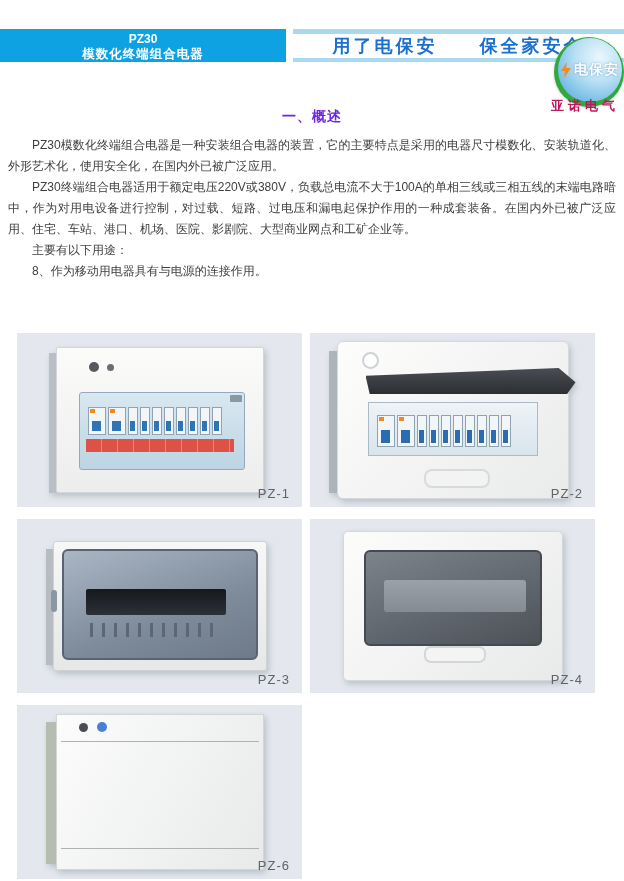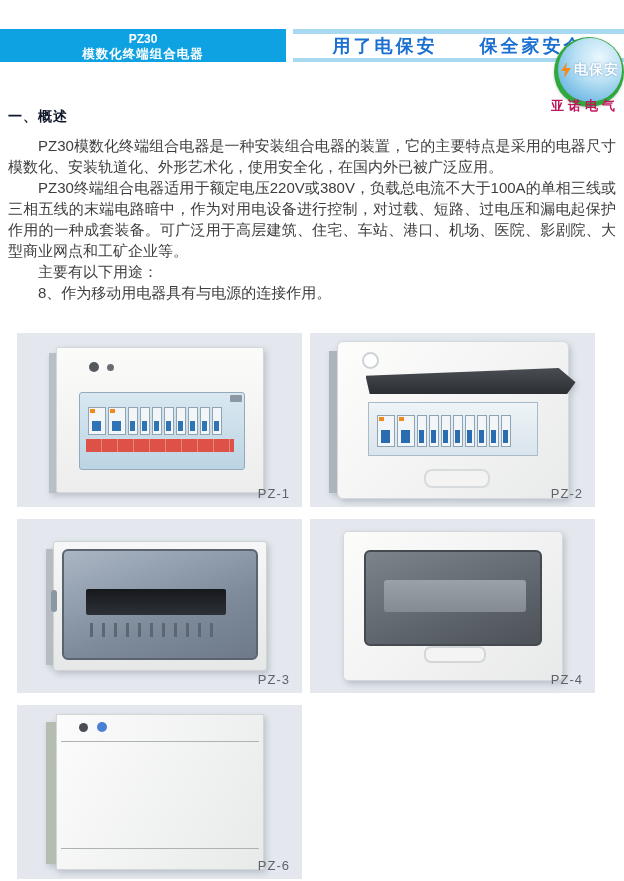--- a/index.html
+++ b/index.html
@@ -31,22 +31,22 @@
   }
   .logo-text{color:#fff;font-size:14px;font-weight:bold;letter-spacing:1px;
     text-shadow:0 0 2px rgba(20,90,150,.55);}
   .company{
     position:absolute;left:548px;top:68px;width:74px;text-align:center;
     color:#be185d;font-size:13px;font-weight:bold;letter-spacing:4px;
     font-family:"Liberation Serif","DejaVu Serif",serif;white-space:nowrap;
   }
   
   .content{position:absolute;top:108px;left:0;width:624px;}
-  .heading{margin:0 8px 9px;font-size:14px;font-weight:bold;color:#0f172a;letter-spacing:1px;}
-  .content p{margin:0;padding:0 8px;font-size:15px;line-height:21px;
+  .heading{margin:0 8px 9px;font-size:14px;font-weight:bold;color:#6d28d9;letter-spacing:1px;text-align:center;}
+  .content p{margin:0;padding:0 8px;font-size:12px;line-height:21px;
     text-indent:2em;text-align:justify;color:#3e3e3e;}
   
   .gallery{
     position:absolute;top:333px;left:17px;width:590px;
     display:grid;grid-template-columns:285px 285px;grid-auto-rows:174px;gap:12px 8px;
   }
   .cell{background:#e4e8ee;position:relative;display:flex;align-items:center;justify-content:center;}
   .pz-label{position:absolute;right:12px;bottom:6px;color:#5f646b;font-size:13px;letter-spacing:1px;}
   .device{position:relative;filter:drop-shadow(2px 3px 3px rgba(60,70,90,.25));}
   .flange{position:absolute;background:#b9bfc7;}
@@ -152,21 +152,21 @@
       </svg>
       <span class="logo-text">电保安</span>
     </div>
   </div>
   <div class="company">亚诺电气</div>
 </div>
 
 <div class="content">
   <h2 class="heading">一、概述</h2>
   <p>PZ30模数化终端组合电器是一种安装组合电器的装置，它的主要特点是采用的电器尺寸模数化、安装轨道化、外形艺术化，使用安全化，在国内外已被广泛应用。</p>
-  <p>PZ30终端组合电器适用于额定电压220V或380V，负载总电流不大于100A的单相三线或三相五线的末端电路暗中，作为对用电设备进行控制，对过载、短路、过电压和漏电起保护作用的一种成套装备。可广泛用于高层建筑、住宅、车站、港口、机场、医院、影剧院、大型商业网点和工矿企业等。</p>
+  <p>PZ30终端组合电器适用于额定电压220V或380V，负载总电流不大于100A的单相三线或三相五线的末端电路暗中，作为对用电设备进行控制，对过载、短路、过电压和漏电起保护作用的一种成套装备。在国内外已被广泛应用、住宅、车站、港口、机场、医院、影剧院、大型商业网点和工矿企业等。</p>
   <p>主要有以下用途：</p>
   <p>8、作为移动用电器具有与电源的连接作用。</p>
 </div>
 
 <div class="gallery">
 
   <div class="cell">
     <div class="device v1">
       <div class="flange"></div>
       <div class="panel">

